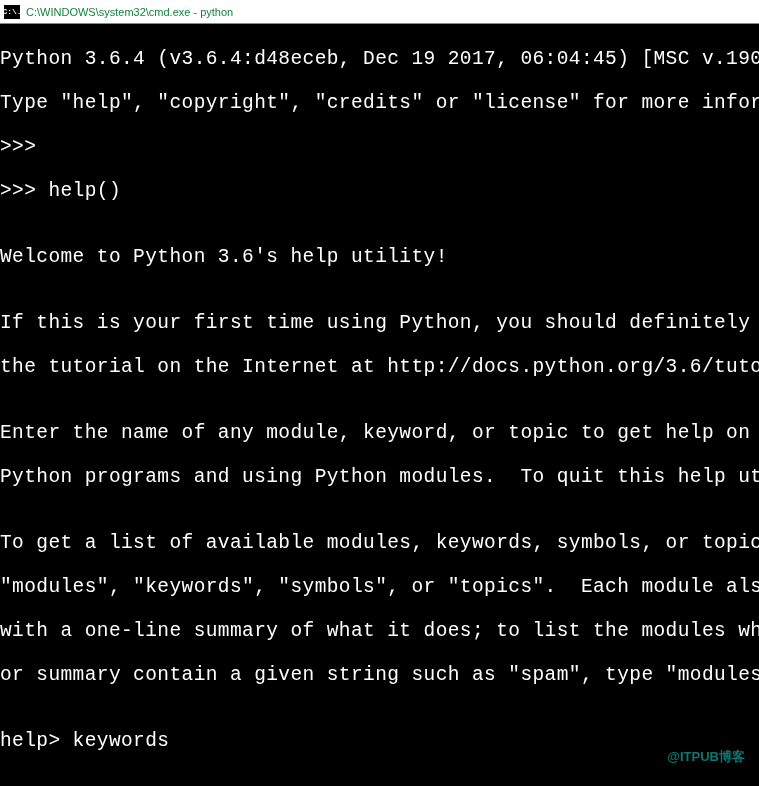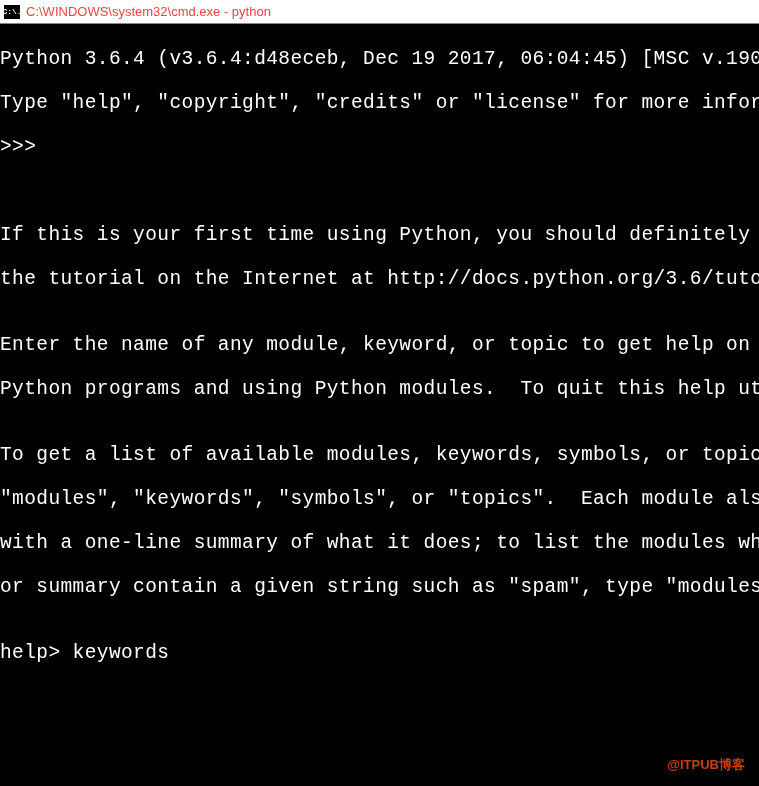--- a/index.html
+++ b/index.html
@@ -36,59 +36,61 @@
       justify-content: center;
     }
     .titlebar-icon span {
       color: #fff;
       font-size: 8px;
       font-weight: bold;
       line-height: 1;
     }
     .titlebar-text {
       font-family: 'Segoe UI', Tahoma, sans-serif;
-      font-size: 13px;
-      color: #ef4444;
+      font-size: 11px;
+      color: #15803d;
     }
     .terminal {
       padding: 2px 0 0 0;
       font-size: 19.5px;
       line-height: 22px;
       letter-spacing: 0.4px;
       white-space: pre;
       overflow: hidden;
     }
     .terminal-line {
       white-space: pre;
     }
     .watermark {
       position: absolute;
-      bottom: 12px;
+      bottom: 20px;
       right: 14px;
       font-family: Arial, sans-serif;
       font-size: 13px;
       font-weight: bold;
-      color: #c2410c;
+      color: #0f766e;
     }
   </style>
 </head>
 <body>
 
 <div class="titlebar">
   <div class="titlebar-icon">
     <span>C:\.</span>
   </div>
   <div class="titlebar-text">C:\WINDOWS\system32\cmd.exe - python</div>
 </div>
 
 <div class="terminal">
 <div class="terminal-line">Python 3.6.4 (v3.6.4:d48eceb, Dec 19 2017, 06:04:45) [MSC v.1900 32 b</div>
 <div class="terminal-line">Type "help", "copyright", "credits" or "license" for more information</div>
 <div class="terminal-line">&gt;&gt;&gt;</div>
+<div class="terminal-line">&gt;&gt;&gt; help()</div>
 <div class="terminal-line"></div>
+<div class="terminal-line">Welcome to Python 3.6's help utility!</div>
 <div class="terminal-line"></div>
 <div class="terminal-line">If this is your first time using Python, you should definitely check </div>
 <div class="terminal-line">the tutorial on the Internet at http://docs.python.org/3.6/tutorial/.</div>
 <div class="terminal-line"></div>
 <div class="terminal-line">Enter the name of any module, keyword, or topic to get help on writin</div>
 <div class="terminal-line">Python programs and using Python modules.  To quit this help utility </div>
 <div class="terminal-line"></div>
 <div class="terminal-line">To get a list of available modules, keywords, symbols, or topics, typ</div>
 <div class="terminal-line">"modules", "keywords", "symbols", or "topics".  Each module also come</div>
 <div class="terminal-line">with a one-line summary of what it does; to list the modules whose na</div>

